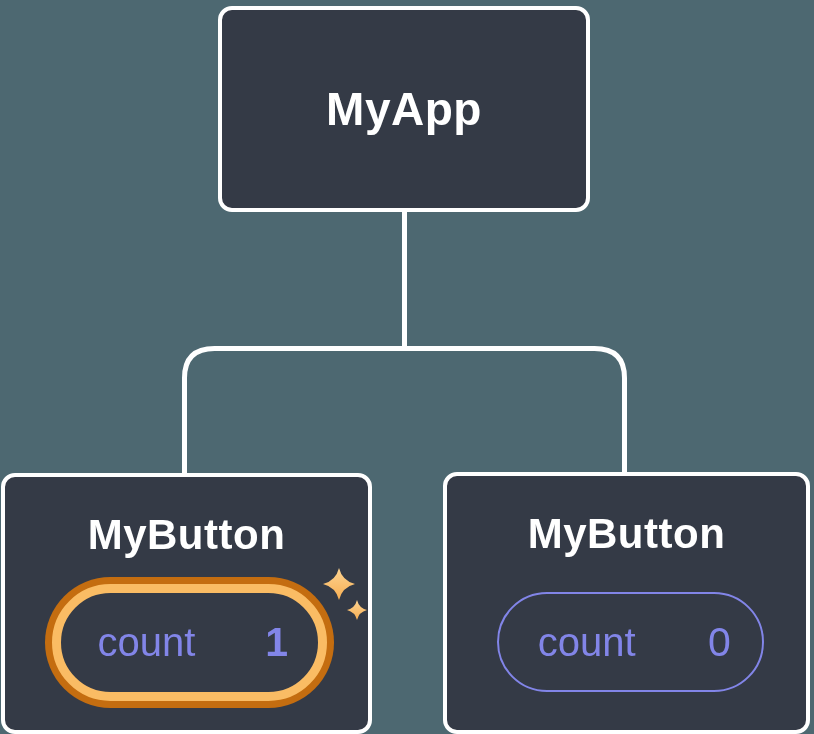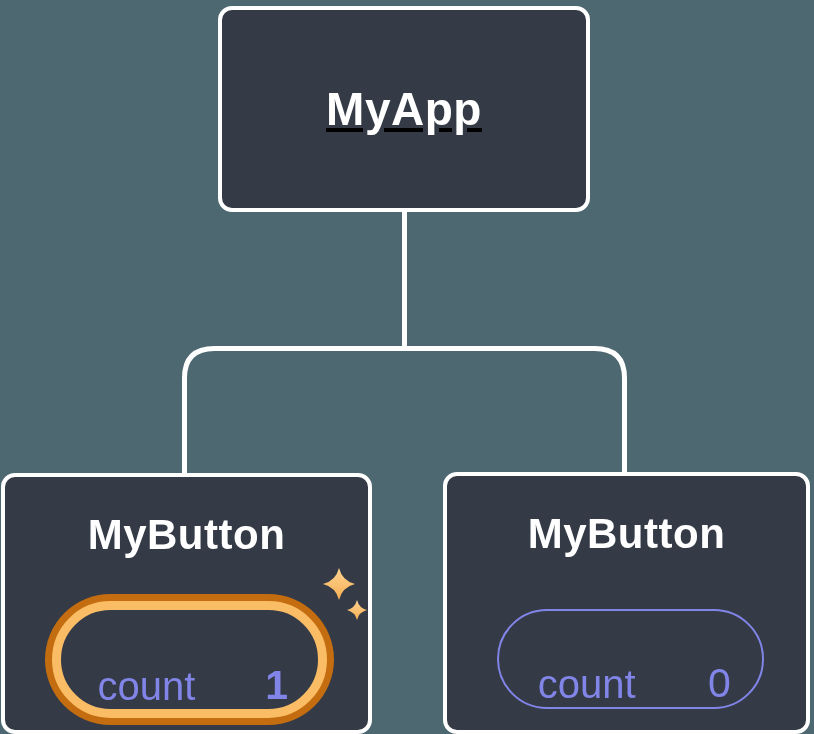--- a/index.html
+++ b/index.html
@@ -28,21 +28,20 @@
     stroke: var(--connector, #ffffff);
     stroke-width: 5;
     fill: none;
   }
 
   .node {
     position: absolute;
     background: var(--node-fill, #343A46);
     border: 4px solid var(--node-border, #ffffff);
     border-radius: 14px;
-    text-decoration: underline;
   }
   #node-root {
     left: 218px; top: 6px;
     width: 372px; height: 206px;
     display: flex;
     align-items: center;
     justify-content: center;
   }
   #node-left {
     left: 1px; top: 473px;
@@ -67,25 +66,24 @@
     top: 34px;
     width: 100%;
     text-align: center;
     font-size: 42px;
     line-height: 48px;
   }
 
   .pill {
     position: absolute;
     display: flex;
-    align-items: flex-end;
+    align-items: center;
     border-radius: 999px;
     background: var(--node-fill, #343A46);
     overflow: hidden;
-    margin-top: 17px;
   }
   .pill-highlight {
     left: 47px; top: 107px;
     width: 275px; height: 117px;
     border: 9px solid var(--highlight-inner, #FABC64);
     box-shadow: 0 0 0 7px var(--highlight-outer, #C46D10);
   }
   .pill-plain {
     left: 50px; top: 116px;
     width: 267px; height: 100px;

